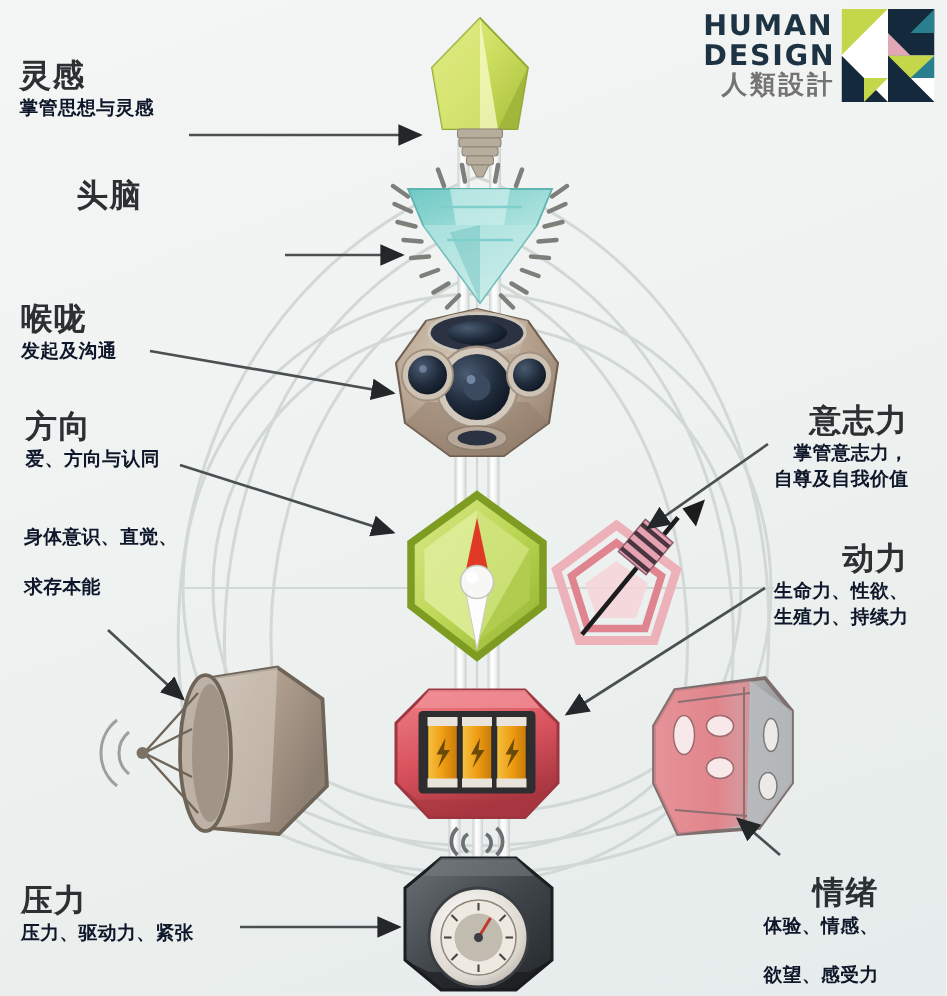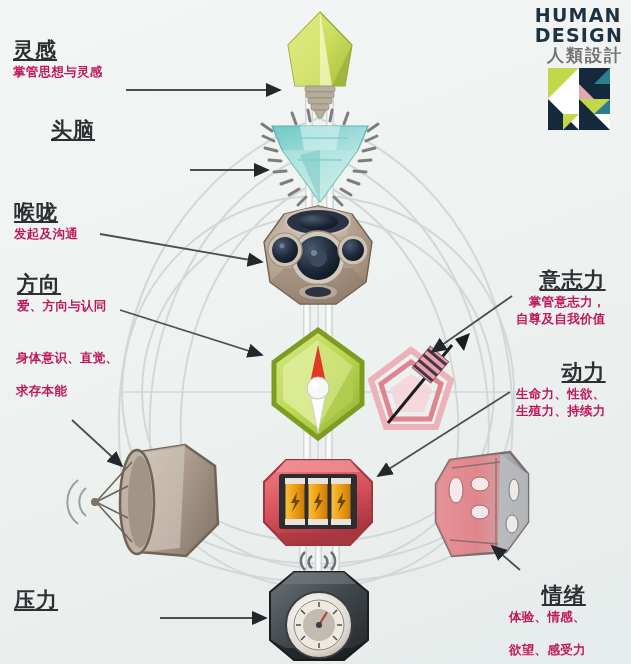--- a/index.html
+++ b/index.html
@@ -8,43 +8,43 @@
     font-family:"Liberation Sans","DejaVu Sans",sans-serif;
     background:linear-gradient(160deg,#f4f6f5 0%,#eef2f1 45%,#e6eceb 100%);
     position:relative;
   }
   #stage{position:absolute;inset:0;}
 
   
   .bg-svg{position:absolute;left:0;top:0;width:631px;height:664px;}
 
   
-  .logo{position:absolute;right:8px;top:6px;display:flex;align-items:center;gap:4px;flex-direction:column;}
+  .logo{position:absolute;right:8px;top:6px;display:flex;align-items:center;gap:4px;}
   .logo-text{line-height:1;text-align:left;}
   .logo-l1,.logo-l2{
     font-family:"DejaVu Sans","Liberation Sans",sans-serif;
     font-weight:bold;font-size:19px;letter-spacing:1.2px;color:#1d3242;
   }
   .logo-l2{margin-top:1px;}
   .logo-cn{
     font-family:"DejaVu Sans","Liberation Sans",sans-serif;
     font-size:17px;font-weight:bold;color:#737373;letter-spacing:2px;margin-top:2px;text-align:right;
   }
   .logo-mark{width:62px;height:62px;}
 
   
   .label{position:absolute;}
   .label .title{
     font-family:"DejaVu Sans","Liberation Sans",sans-serif;
     font-size:21px;font-weight:bold;color:#2c3033;letter-spacing:1px;
-    line-height:1.15;white-space:nowrap;text-decoration:underline;
+    line-height:1.15;white-space:nowrap;
   }
   .label .desc{
     font-family:"DejaVu Sans","Liberation Sans",sans-serif;
-    font-size:12.5px;font-weight:bold;color:#be185d;letter-spacing:.3px;
+    font-size:12.5px;font-weight:bold;color:#0f172a;letter-spacing:.3px;
     line-height:1.32;margin-top:2px;white-space:nowrap;
   }
   .label.right .title,.label.right .desc{text-align:right;}
 
   .lb-inspiration{left:13px;top:38px;}
   .lb-mind{left:13px;top:118px;margin-left:38px;}
   .lb-throat{left:14px;top:200px;}
   .lb-direction{left:17px;top:272px;}
   .lb-intuition{left:16px;top:348px;}
   .lb-pressure{left:14px;top:588px;}
@@ -406,20 +406,21 @@
     <div class="desc">爱、方向与认同</div>
   </div>
 
   <div class="label lb-intuition">
     <div class="desc">身体意识、直觉、</div>
     <div class="desc" style="margin-top:16px;">求存本能</div>
   </div>
 
   <div class="label lb-pressure">
     <div class="title">压力</div>
+    <div class="desc">压力、驱动力、紧张</div>
   </div>
 
   <div class="label right lb-will">
     <div class="title">意志力</div>
     <div class="desc">掌管意志力，</div>
     <div class="desc" style="margin-top:0;">自尊及自我价值</div>
   </div>
 
   <div class="label right lb-drive">
     <div class="title">动力</div>

